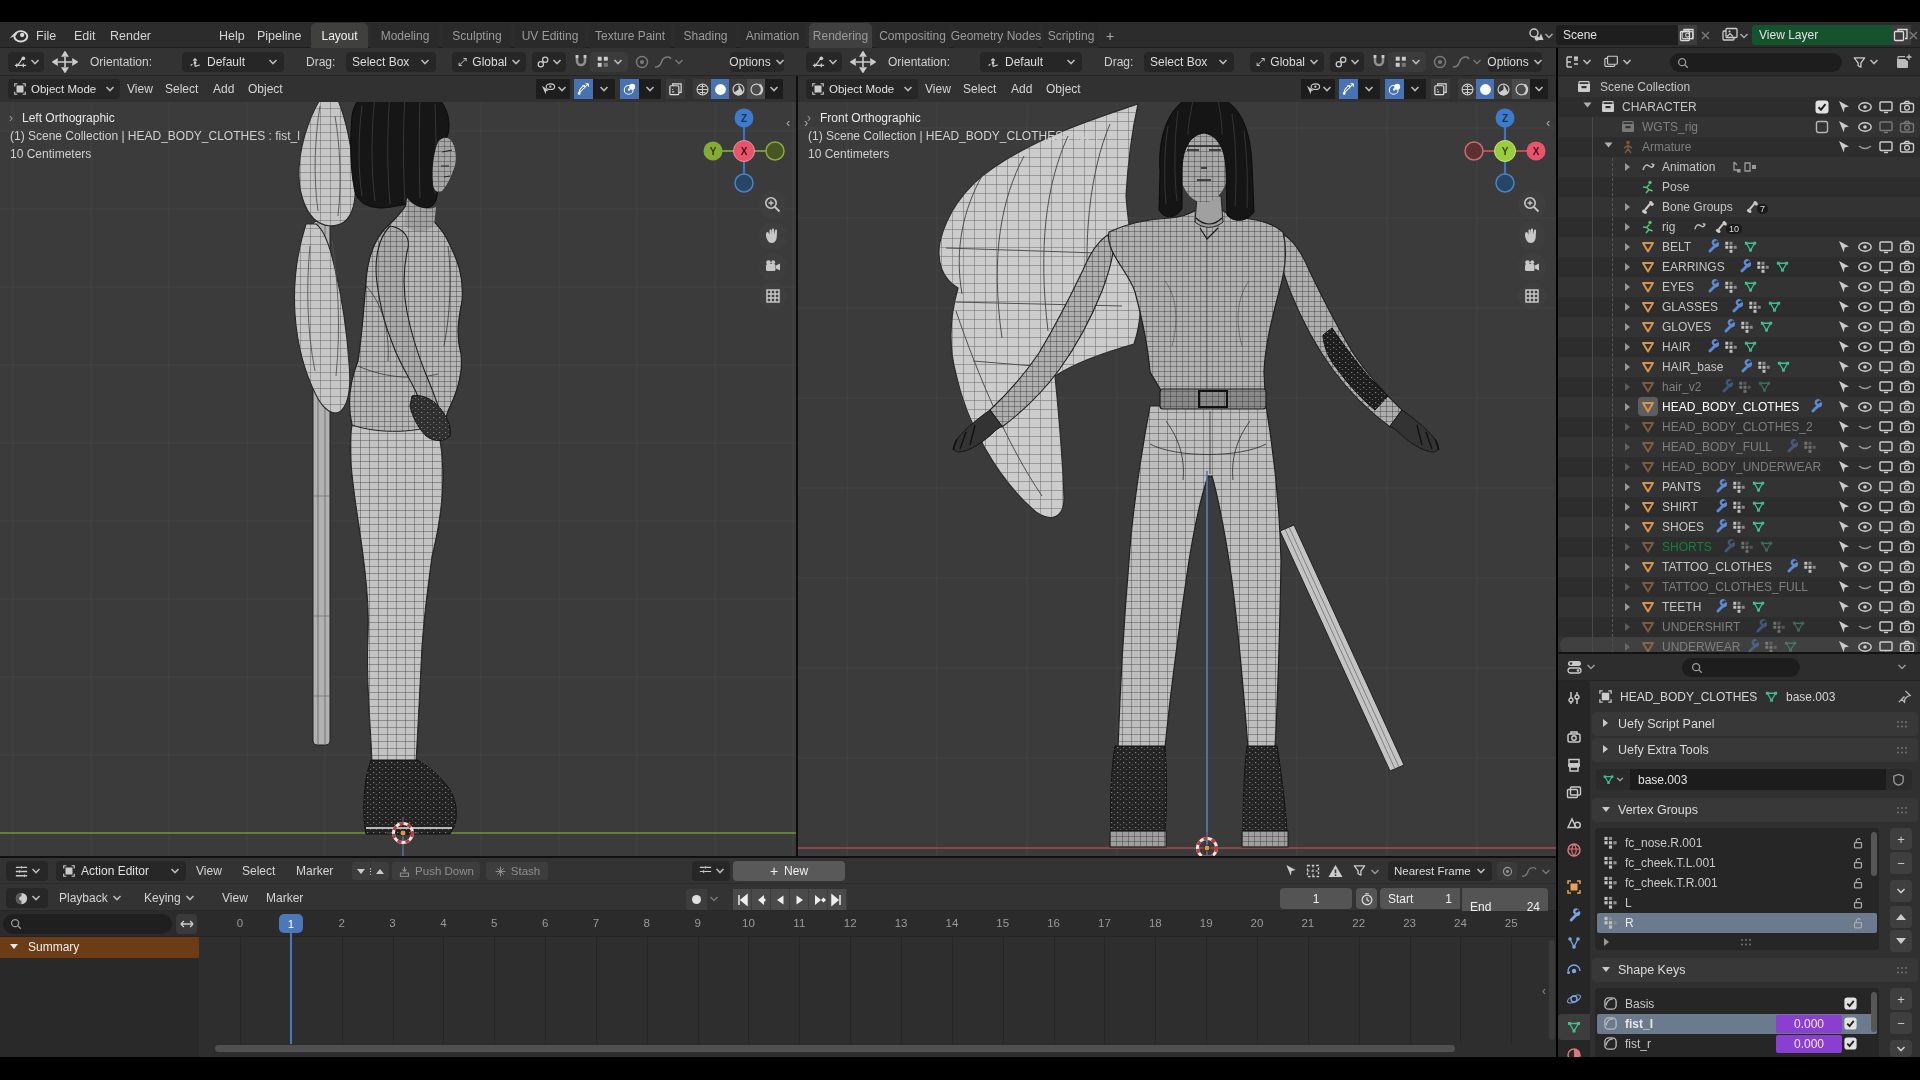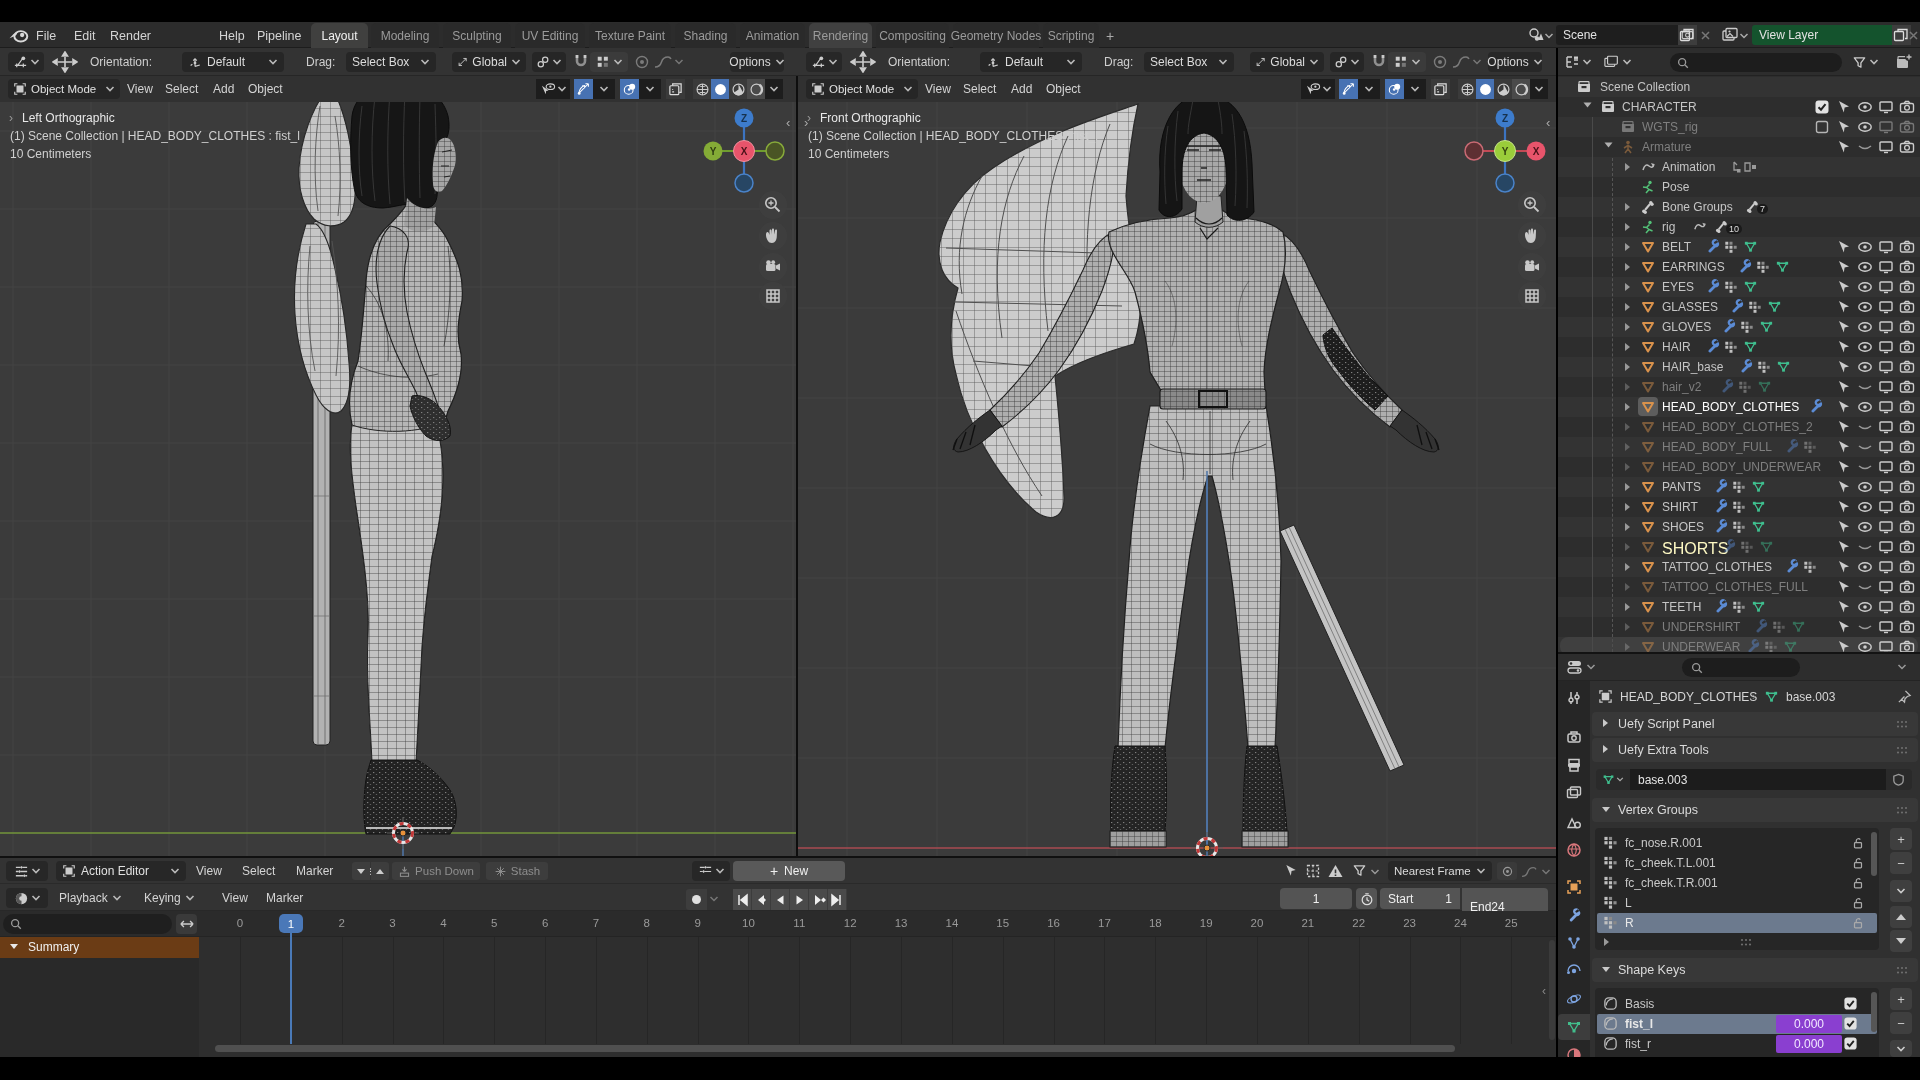--- a/index.html
+++ b/index.html
@@ -1202,21 +1202,21 @@
 <svg width="16" height="16" viewBox="0 0 16 16" style="position:absolute;left:1878px;top:519px;">
     <use href="#i-scr"></use>
   </svg>
 <svg width="16" height="16" viewBox="0 0 16 16" style="position:absolute;left:1899px;top:519px;">
     <use href="#i-cam"></use>
   </svg>
 <div class="a" style="left:1625px;top:543px;width:0;height:0;border-left:5px solid #999;border-top:4px solid transparent;border-bottom:4px solid transparent;opacity:0.45;"></div>
 <svg width="16" height="16" viewBox="0 0 16 16" style="position:absolute;left:1640px;top:539px;opacity:0.45;">
     <use href="#i-mesh"></use>
   </svg>
-<div class="a" style="left:1662px;top:540px;font-size:16px;color:#fef9c3;white-space:nowrap">SHORTS</div>
+<div class="a" style="left:1662px;top:540px;font-size:12px;color:#15803d;white-space:nowrap">SHORTS</div>
 <svg width="15" height="15" viewBox="0 0 16 16" style="position:absolute;left:1721px;top:539px;opacity:0.45;">
     <use href="#i-wr"></use>
   </svg>
 <svg width="14" height="14" viewBox="0 0 16 16" style="position:absolute;left:1740px;top:540px;opacity:0.45;">
     <use href="#i-dots"></use>
   </svg>
 <svg width="15" height="15" viewBox="0 0 16 16" style="position:absolute;left:1759px;top:539px;opacity:0.45;">
     <use href="#i-tri"></use>
   </svg>
 <svg width="16" height="16" viewBox="0 0 16 16" style="position:absolute;left:1836px;top:539px;">
@@ -1742,21 +1742,21 @@
 <div class="a" style="left:1356px;top:888px;width:21px;height:21px;background:#545454;border-radius:4px;display:flex;align-items:center;justify-content:center">
     <svg width="14" height="14" viewBox="0 0 16 16">
       <circle cx="8" cy="9" r="5.5" fill="none" stroke="#ddd" stroke-width="1.4"></circle>
       <path d="M8 6 V9 L10.5 10.5 M6 2 h4" stroke="#ddd" stroke-width="1.4" fill="none"></path>
     </svg>
   </div>
 <div class="a" style="left:1380px;top:888px;width:80px;height:21px;background:#545454;border-radius:4px 0 0 4px;display:flex;align-items:center;justify-content:space-between;padding:0 8px;color:#f0f0f0;font-size:12px">
     <span>Start</span>
     <span>1</span>
   </div>
-<div class="a" style="left:1462px;top:888px;width:86px;height:37px;background:#545454;border-radius:0 4px 4px 0;display:flex;align-items:center;padding:12px 8px;color:#f0f0f0;font-size:12px">
+<div class="a" style="left:1462px;top:888px;width:86px;height:37px;background:#545454;border-radius:0 4px 4px 0;display:flex;align-items:center;justify-content:space-between;padding:12px 8px;color:#f0f0f0;font-size:12px">
     <span>End</span>
     <span>24</span>
   </div>
 <div class="a" style="left:0px;top:911px;width:1556px;height:26px;background:#2b2b2b;border-bottom:1px solid #242424"></div>
 <div class="a" style="left:3px;top:914px;width:169px;height:20px;background:#1f1f1f;border-radius:10px;display:flex;align-items:center;padding-left:6px">
     <svg width="14" height="14" viewBox="0 0 16 16">
       <use href="#i-mag"></use>
     </svg>
   </div>
 <div class="a" style="left:176px;top:914px;width:21px;height:20px;background:#3a3a3a;border-radius:4px;display:flex;align-items:center;justify-content:center">

